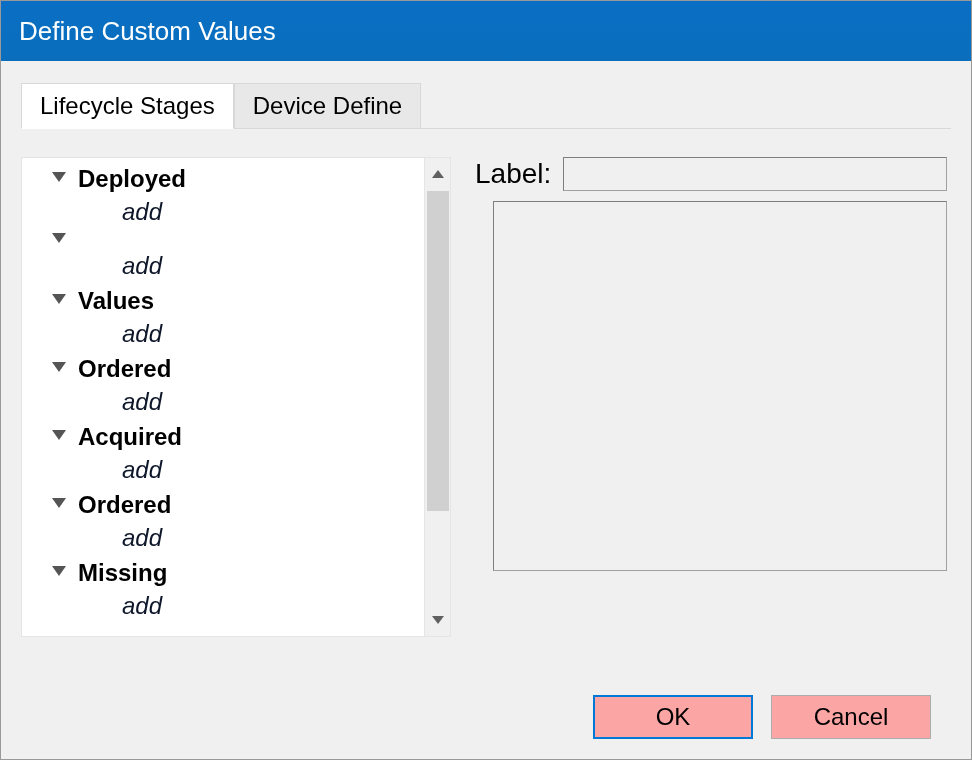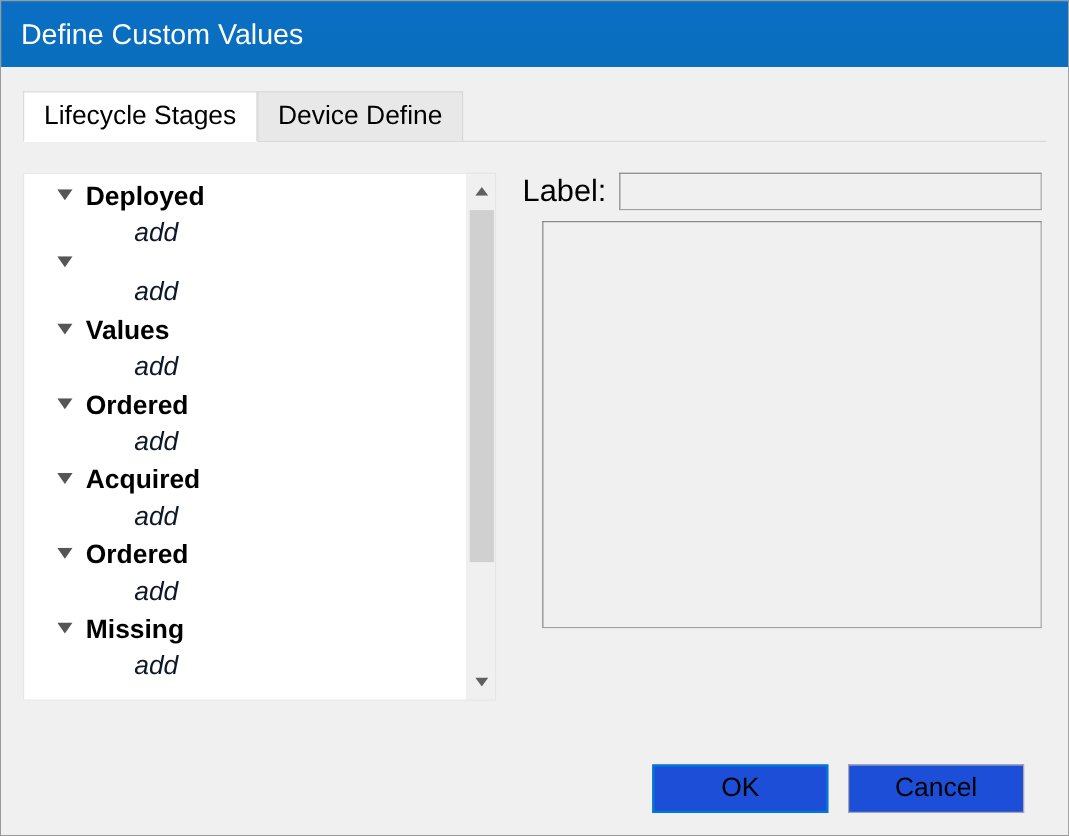--- a/index.html
+++ b/index.html
@@ -160,21 +160,21 @@
     }
     .button-row {
       display: flex;
       justify-content: flex-end;
       gap: 18px;
       padding: 18px 20px 0 0;
     }
     .btn {
       width: 160px;
       height: 44px;
-      background: #1d4ed8;
+      background: #fca5a5;
       border: 1px solid #adadad;
       font-size: 24px;
       font-family: inherit;
       cursor: pointer;
     }
     .btn.primary {
       border: 2px solid #0078d7;
     }
   </style>
 </head>

